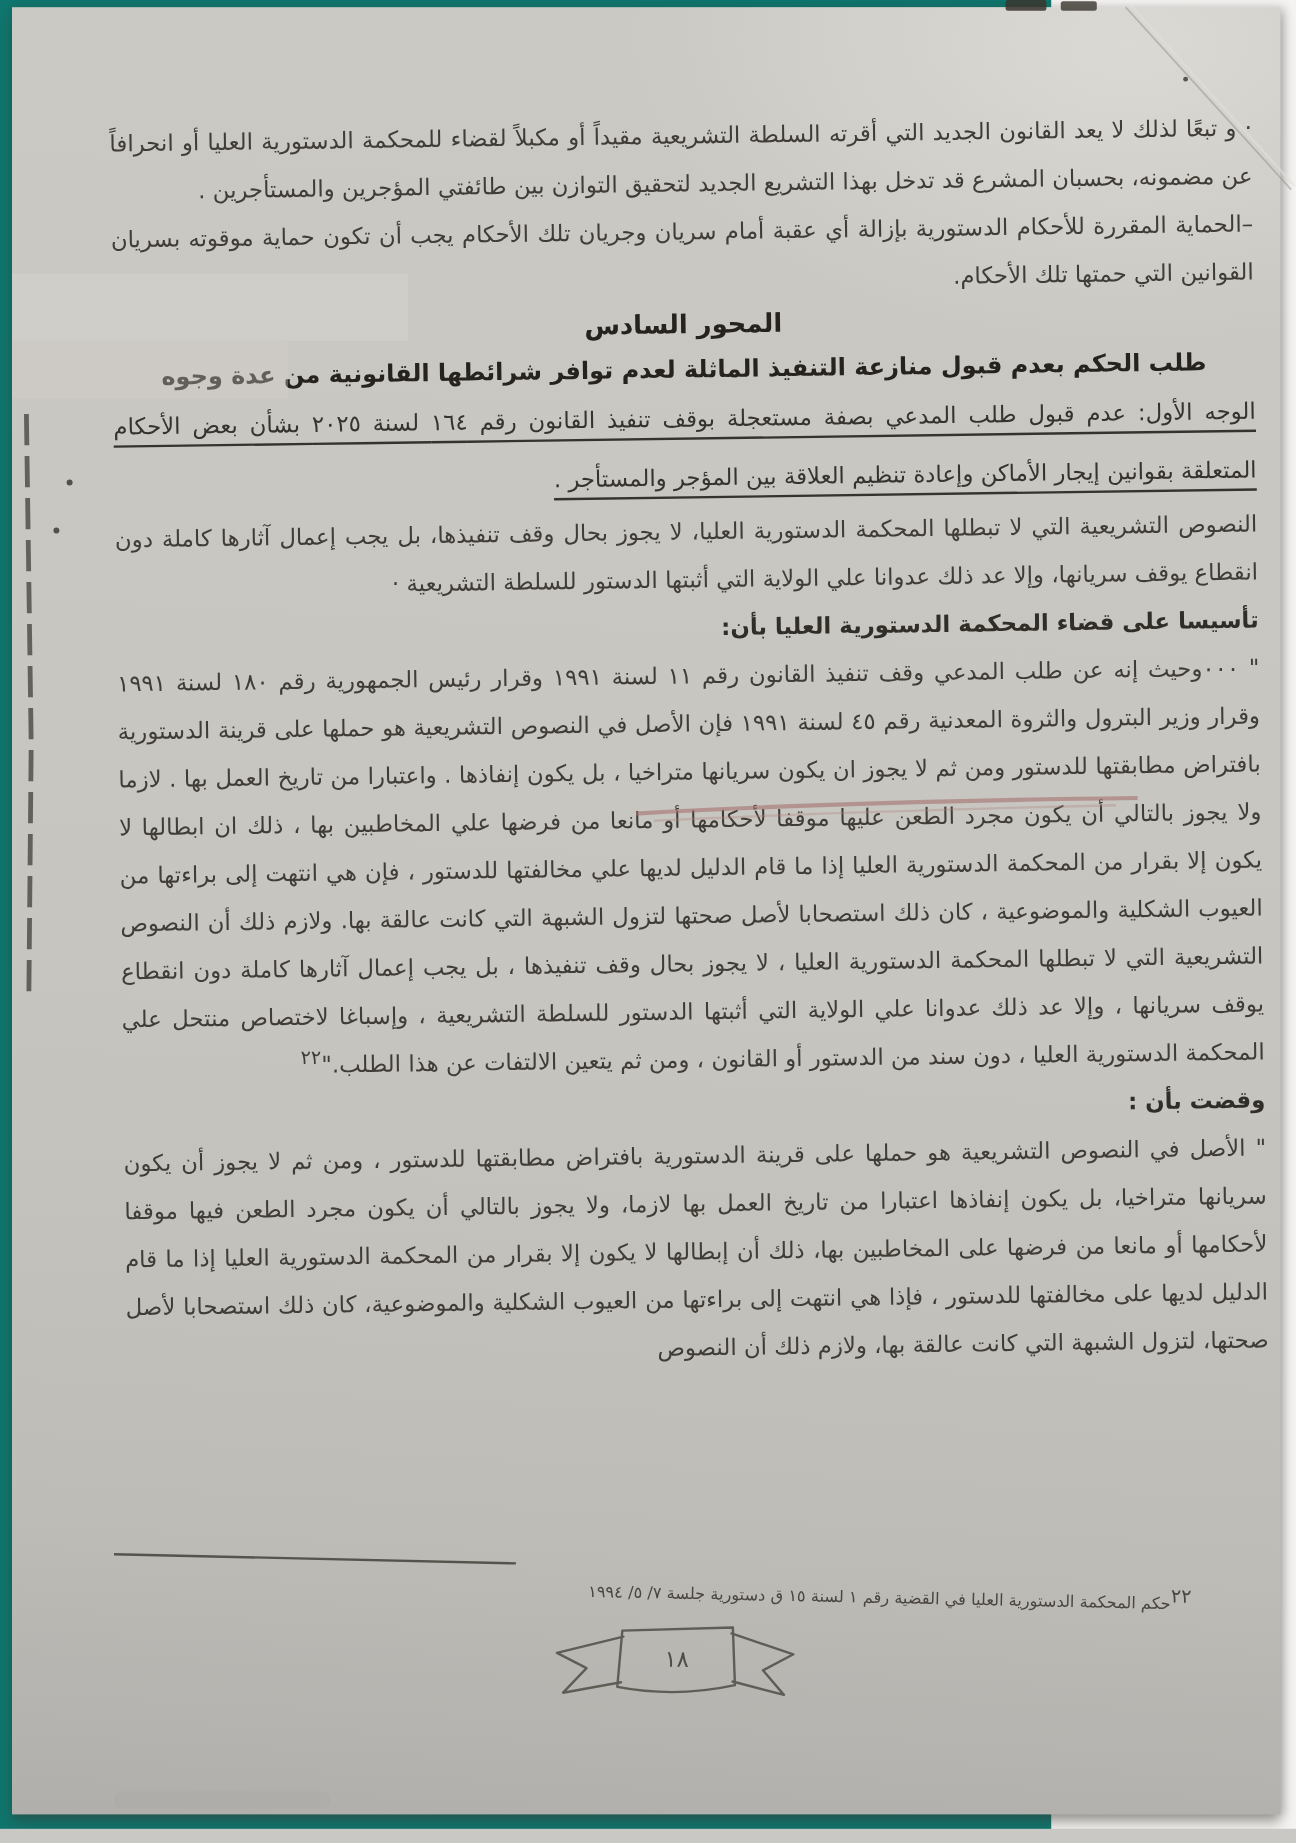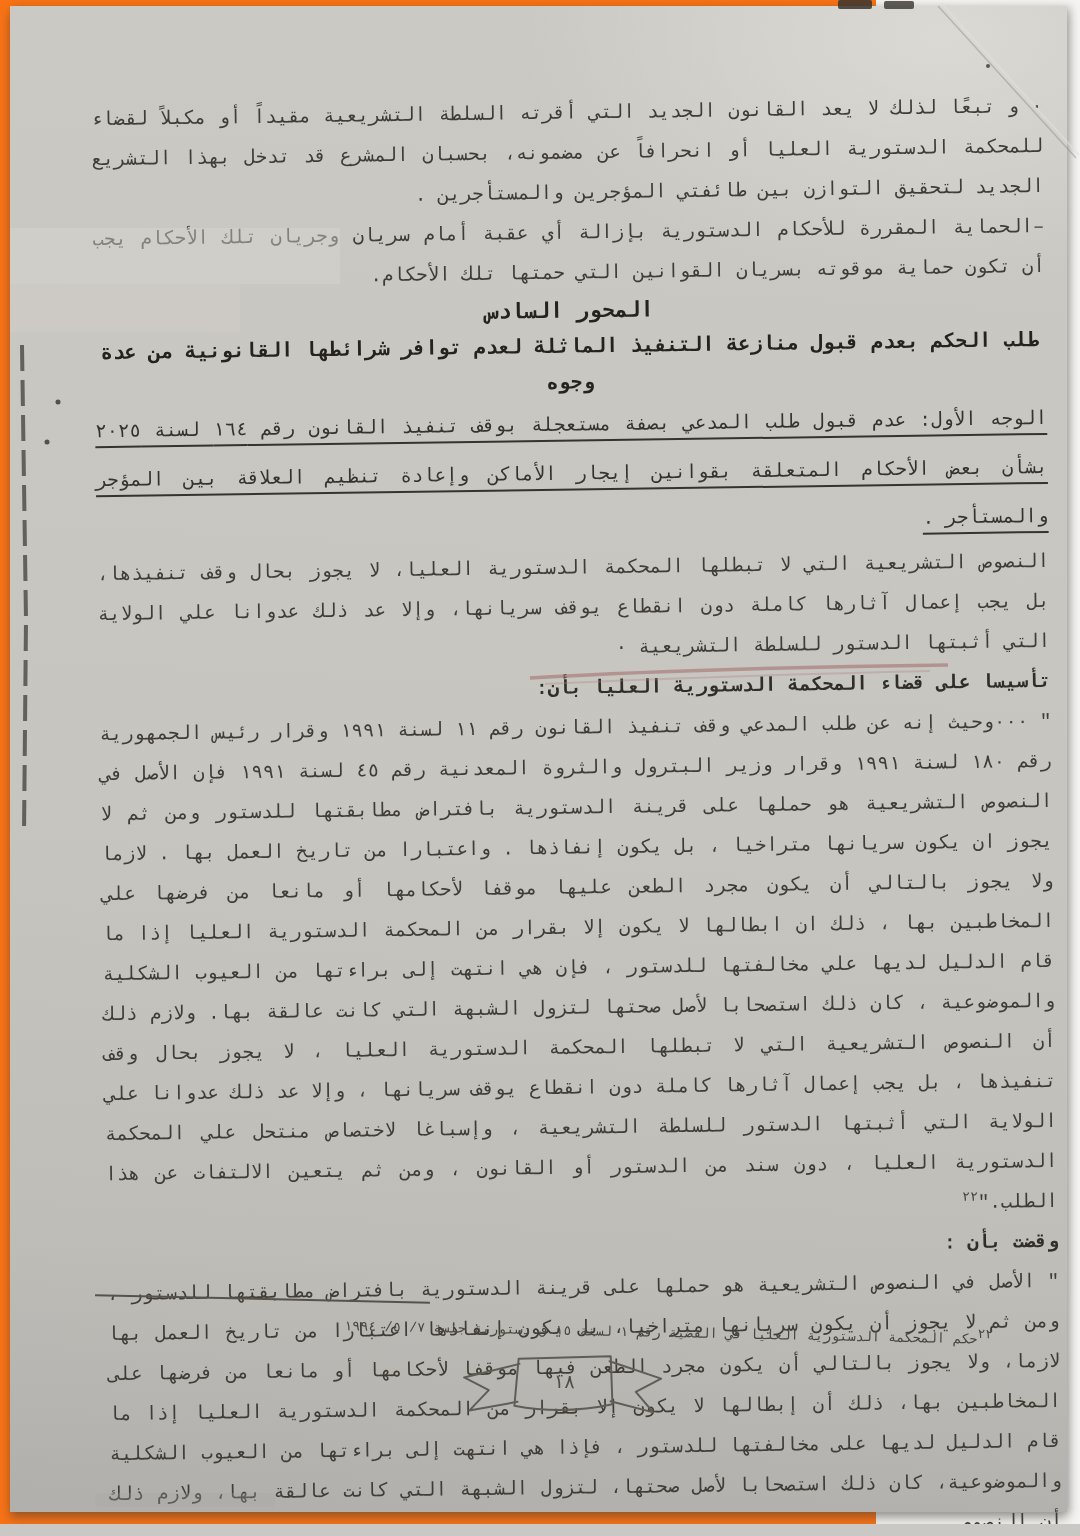--- a/index.html
+++ b/index.html
@@ -5,22 +5,21 @@
   html, body {
     margin: 0; padding: 0;
     width: 1080px; height: 1536px;
     overflow: hidden;
     background: #f4f3f1;
     font-family: "DejaVu Sans", sans-serif;
   }
   .canvas {
     position: relative;
     width: 876px; height: 1536px;
-    background: #f97316;
-    font-family: Liberation Mono, monospace;
+    background: #0f766e;
   }
   
   .page {
     position: absolute;
     left: 10px; top: 6px;
     width: 1057px; height: 1506px;
     background:
       radial-gradient(ellipse 700px 420px at 88% 2%, rgba(230,228,223,0.60), rgba(230,228,223,0) 60%),
       linear-gradient(183deg, #cbc9c4 0%, #c7c5c0 55%, #bfbdb8 82%, #b1afab 100%);
     box-shadow: 0 6px 10px rgba(58,56,52,0.45), 4px 0 7px rgba(58,56,52,0.18);
@@ -59,21 +58,21 @@
     line-height: 49px;
     color: #36332d;
     text-decoration: underline;
     text-decoration-thickness: 1.5px;
     text-underline-offset: 9px;
     margin-bottom: 6px;
   }
   .lead { font-weight: bold; color: #312e28; }
   .lead-2 { margin-top: 4px; }
   .quote sup, .footnote sup {
-    font-size: 13px;
+    font-size: 16px;
     line-height: 0;
   }
   
   .footnote-sep {
     position: absolute;
     left: 85px; top: 1292px;
     width: 335px; height: 0;
     border-top: 2.5px solid #56534c;
     transform: rotate(1.3deg);
   }

